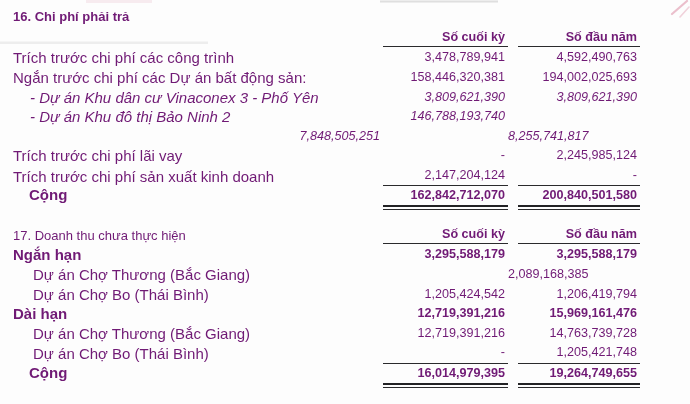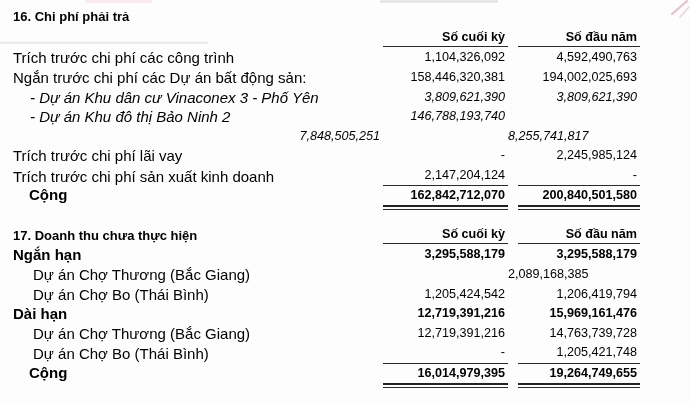--- a/index.html
+++ b/index.html
@@ -1,21 +1,21 @@
 <!DOCTYPE html>
 <html><head>
 <meta charset="utf-8">
 <style>
   html,body{margin:0;padding:0;background:#fff;}
   .page{
     position:relative;
     width:690px;height:404px;
     background:#fdfdfd;
     font-family:"Liberation Sans", sans-serif;
-    color:#000000;
+    color:#701a75;
     overflow:hidden;
     box-sizing:border-box;
     padding:6px 50px 0 13px;
   }
   .overlay{position:absolute;top:0;left:0;pointer-events:none;}
   .sec-title{
     font-size:13px;font-weight:bold;
     height:22px;line-height:22px;
   }
   .grid{
@@ -24,21 +24,21 @@
     align-items:end;
   }
   .cell{box-sizing:border-box;}
   .lbl{font-size:15px;}
   .num{font-size:12.6px;text-align:right;padding-right:3px;}
   .hdr-row{height:19px;line-height:17px;}
   .hdr-row .num{
     font-weight:bold;
     border-bottom:1.5px solid #2a2a2c;
   }
-  .hdr-row .lbl{font-size:13px;font-weight:bold;}
+  .hdr-row .lbl{font-size:13px;font-weight:normal;}
   .row{height:19.5px;line-height:19.5px;}
   .row.first{height:21px;line-height:21px;}
   .italic .lbl,.italic .num{font-style:italic;}
   .indent1 .lbl{padding-left:17px;}
   .indent2 .lbl{padding-left:20px;}
   .bold,.bold .lbl,.bold .num{font-weight:bold;}
   .preline .num{border-bottom:1.2px solid #2a2a2c;}
   .total-row{height:19px;line-height:18px;font-weight:bold;}
   .total-row .lbl{font-weight:bold;margin-left:16px;}
   .total-row .num{font-weight:bold;}
@@ -68,21 +68,21 @@
 
     <div class="grid hdr-row">
       <div class="cell lbl"></div>
       <div class="cell num">Số cuối kỳ</div>
       <div class="cell"></div>
       <div class="cell num">Số đầu năm</div>
     </div>
 
     <div class="grid row first">
       <div class="cell lbl">Trích trước chi phí các công trình</div>
-      <div class="cell num">1,104,326,092</div>
+      <div class="cell num">3,478,789,941</div>
       <div class="cell"></div>
       <div class="cell num">4,592,490,763</div>
     </div>
 
     <div class="grid row">
       <div class="cell lbl">Ngắn trước chi phí các Dự án bất động sản:</div>
       <div class="cell num">158,446,320,381</div>
       <div class="cell"></div>
       <div class="cell num">194,002,025,693</div>
     </div>

